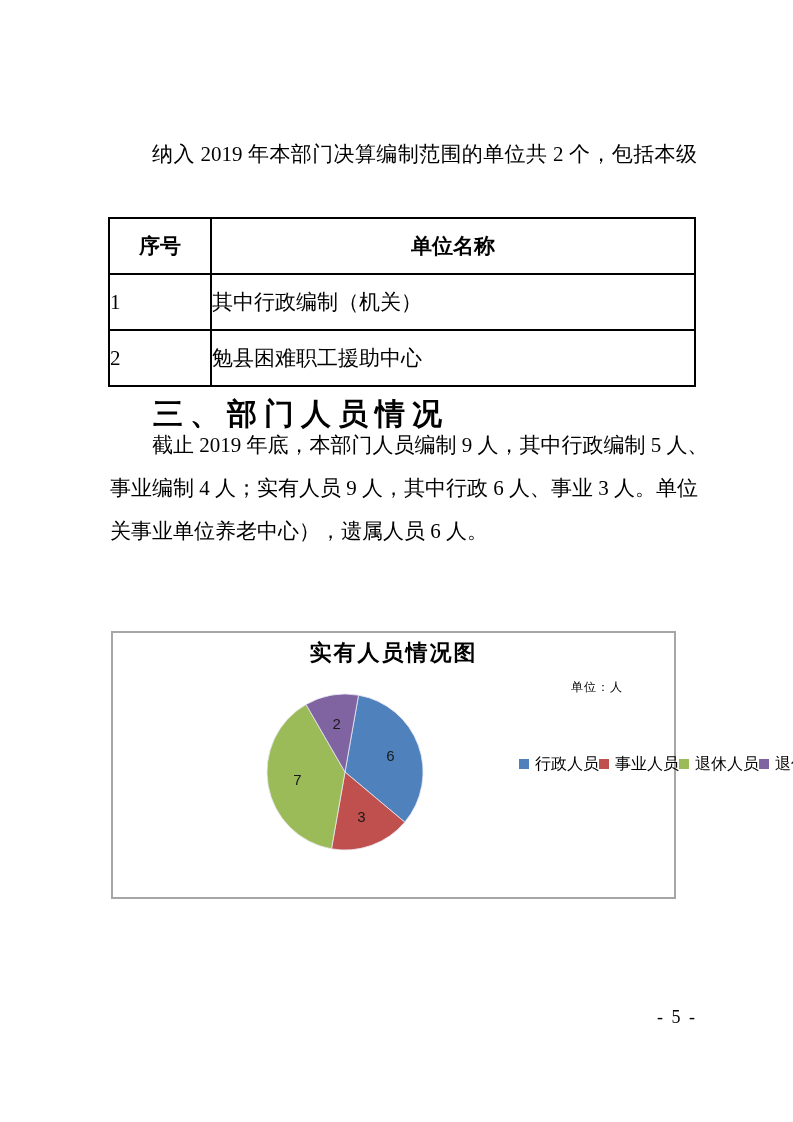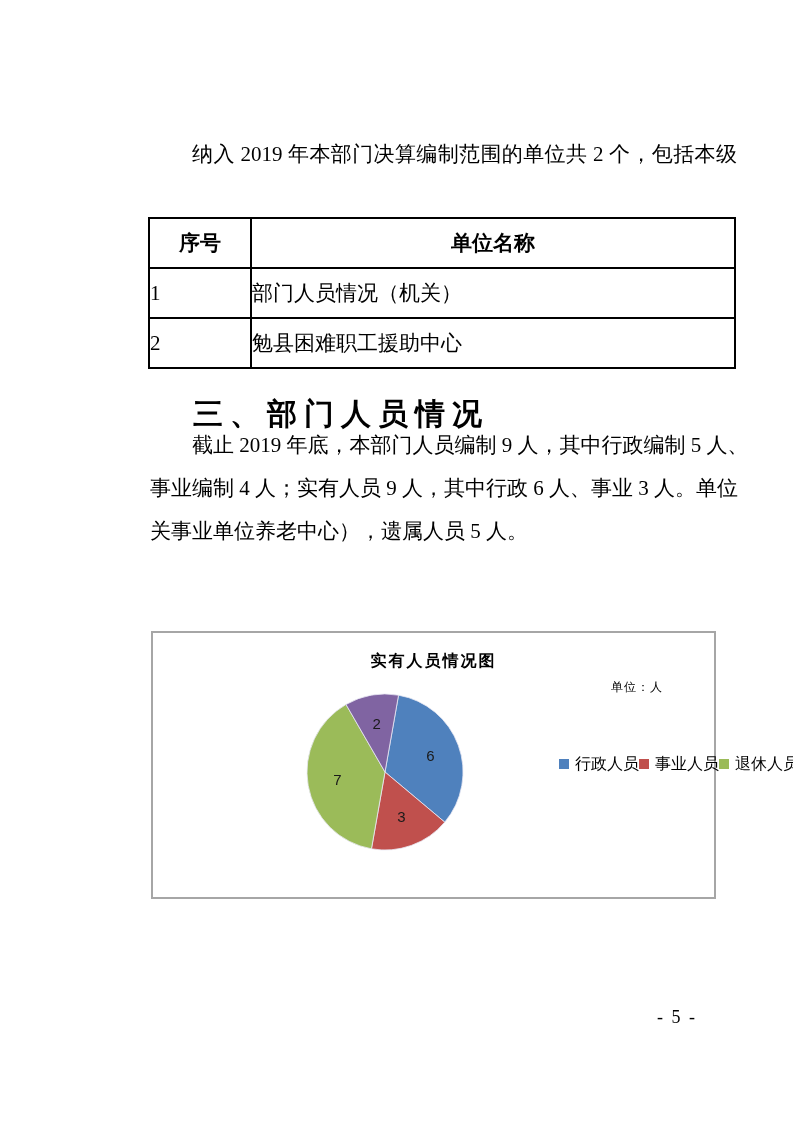--- a/index.html
+++ b/index.html
@@ -4,56 +4,56 @@
 <style>
   * { margin:0; padding:0; box-sizing:border-box; }
   html,body { width:793px; height:1122px; }
   body {
     position:relative;
     background:#ffffff;
     font-family:"Liberation Serif","DejaVu Serif",serif;
     color:#000;
     overflow:hidden;
   }
-  .page { position:absolute; inset:0; background:#fff;margin-left:40px; }
+  .page { position:absolute; inset:0; background:#fff; }
 
   
   .para { position:absolute; left:110px; width:587px; font-size:21px; }
   .para .line { height:43px; line-height:43px; text-align:justify; text-align-last:justify; white-space:nowrap; }
   .para .line.first { text-indent:2em; }
   .para .line.last { text-align-last:left; }
   #paragraph-1 { top:133px; }
   #paragraph-2 { top:424px; }
 
   
   .units-table {
     position:absolute; left:108px; top:217px; width:588px;
     border-collapse:collapse; font-size:21px;
   }
   .units-table th, .units-table td {
-    border:2px solid #000; height:50px;
+    border:2px solid #000; height:56px;
     vertical-align:middle;
   }
   .units-table th { font-weight:bold; }
   .units-table .col-index { width:102px; }
 
   .section-heading {
     position:absolute; left:153px; top:394px;
     font-family:"Liberation Sans","DejaVu Sans",sans-serif;
     font-size:30px; font-weight:bold; letter-spacing:7px; white-space:nowrap;
   }
 
   
   .chart-box {
     position:absolute; left:111px; top:631px; width:565px; height:268px;
     border:2px solid #a6a6a6; background:#fff;
   }
   .chart-title {
-    position:absolute; left:0; top:18px; width:100%;
-    text-align:center; font-size:16px; font-weight:bold; letter-spacing:2px;
+    position:absolute; left:0; top:5px; width:100%;
+    text-align:center; font-size:22px; font-weight:bold; letter-spacing:2px;
   }
   .chart-unit {
     position:absolute; left:458px; top:46px;
     font-size:12px; letter-spacing:1px; white-space:nowrap;
   }
   .pie-svg { position:absolute; left:0; top:0; }
   .pie-label {
     font-family:"Liberation Sans","DejaVu Sans",sans-serif;
     font-size:15px; fill:#1a1a1a;
   }
@@ -79,35 +79,35 @@
   <table class="units-table">
     <thead>
       <tr>
         <th class="col-index">序号</th>
         <th>单位名称</th>
       </tr>
     </thead>
     <tbody>
         <tr>
           <td>1</td>
-          <td>部门人员情况（机关）</td>
+          <td>其中行政编制（机关）</td>
         </tr>
         <tr>
           <td>2</td>
           <td>勉县困难职工援助中心</td>
         </tr>
       </tbody>
   </table>
 
   <div class="section-heading">三、部门人员情况</div>
 
   <div class="para" id="paragraph-2">
       <div class="line first">截止 2019 年底，本部门人员编制 9 人，其中行政编制 5 人、</div>
       <div class="line">事业编制 4 人；实有人员 9 人，其中行政 6 人、事业 3 人。单位</div>
-      <div class="line last">关事业单位养老中心），遗属人员 5 人。</div>
+      <div class="line last">关事业单位养老中心），遗属人员 6 人。</div>
     </div>
 
   <div class="chart-box">
     <svg class="pie-svg" id="pie-svg" width="561" height="264">
         <path d="M 232 139 L 245.54 62.18 A 78 78 0 0 1 291.75 189.14 Z" fill="#4F81BD" stroke="#e9e9f4" stroke-width="0.8"></path>
         <text x="277.4" y="127.5" text-anchor="middle" class="pie-label">6</text>
         <path d="M 232 139 L 291.75 189.14 A 78 78 0 0 1 218.46 215.82 Z" fill="#C0504D" stroke="#e9e9f4" stroke-width="0.8"></path>
         <text x="248.5" y="189.4" text-anchor="middle" class="pie-label">3</text>
         <path d="M 232 139 L 218.46 215.82 A 78 78 0 0 1 193.00 71.45 Z" fill="#9BBB59" stroke="#e9e9f4" stroke-width="0.8"></path>
         <text x="184.4" y="152.4" text-anchor="middle" class="pie-label">7</text>

